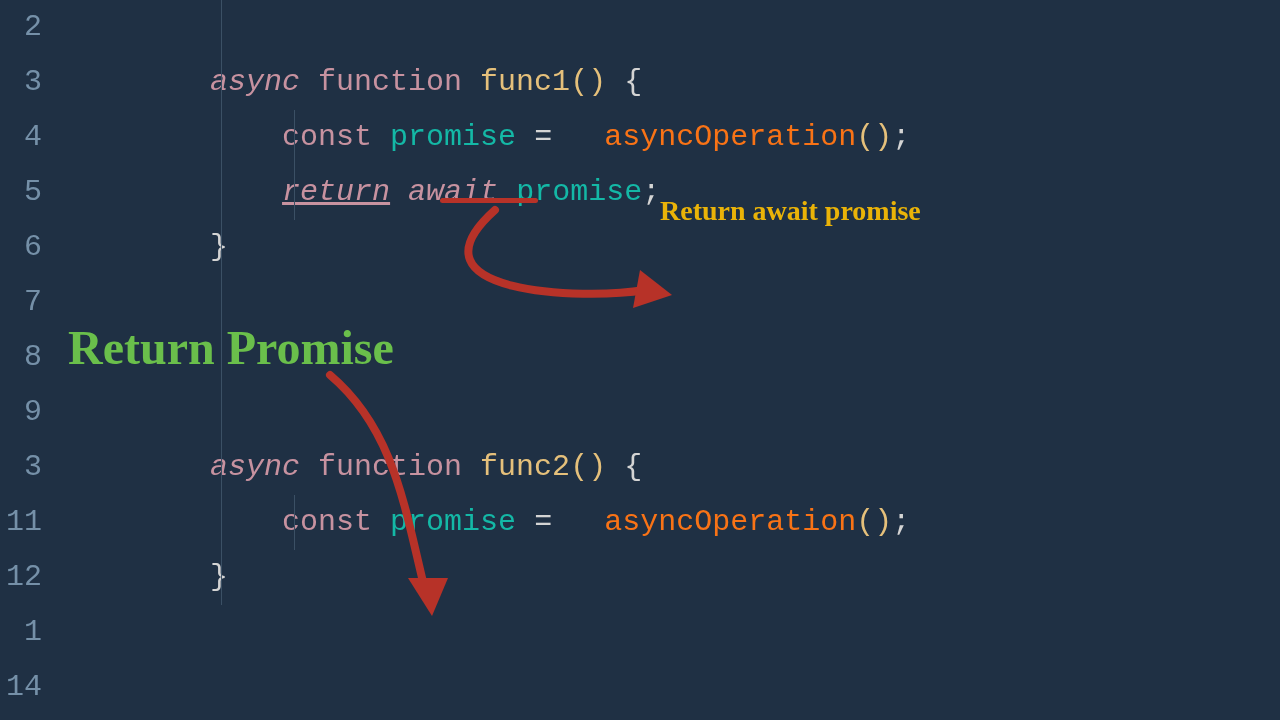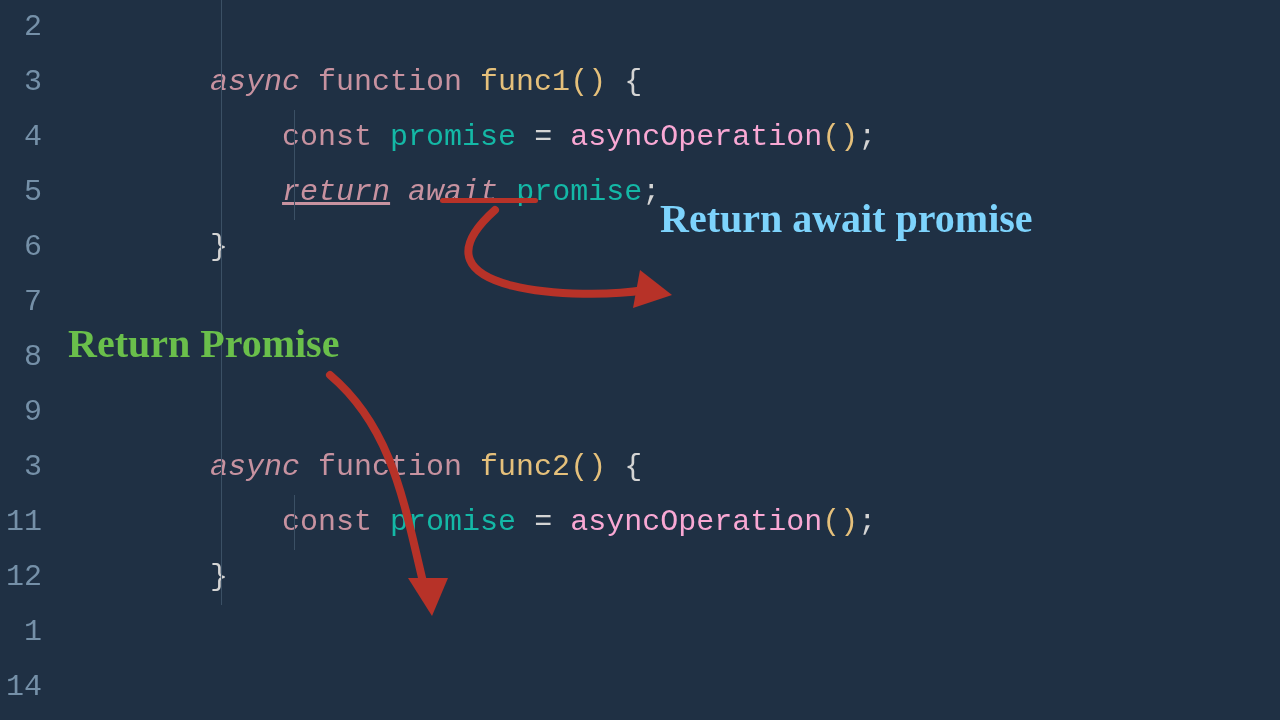--- a/index.html
+++ b/index.html
@@ -49,33 +49,33 @@
   .g1 { left: 155px; }
   .g2 { left: 228px; }
 
   .tok-keyword  { color: #c792a0; font-style: italic; margin-top: 23px; }
   .tok-funcdecl { color: #c792a0; }
   .tok-funcname { color: #e5c07b; }
   .tok-paren    { color: #e5c07b; }
   .tok-brace    { color: #d4d4d4; }
   .tok-var      { color: #14b8a6; }
   .tok-op       { color: #d4d4d4; }
-  .tok-call     { color: #f9a8d4; }
+  .tok-call     { color: #f97316; margin-left: 34px; }
   .tok-return   { color: #c792a0; font-style: italic; text-decoration: underline; }
   .tok-await    { color: #c792a0; font-style: italic; }
   .tok-const    { color: #c792a0; }
 
   .annotation {
     position: absolute;
     font-family: 'Comic Sans MS', 'Segoe Script', cursive;
     font-weight: bold;
     pointer-events: none;
   }
-  .ann-orange { color: #7dd3fc; font-size: 40px; }
-  .ann-green  { color: #6abf4b; font-size: 40px; }
+  .ann-orange { color: #eab308; font-size: 28px; }
+  .ann-green  { color: #6abf4b; font-size: 48px; }
 
   .underline {
     position: absolute;
     height: 5px;
     background: #b73228;
     border-radius: 3px;
     pointer-events: none;
   }
 
   svg.arrow {

